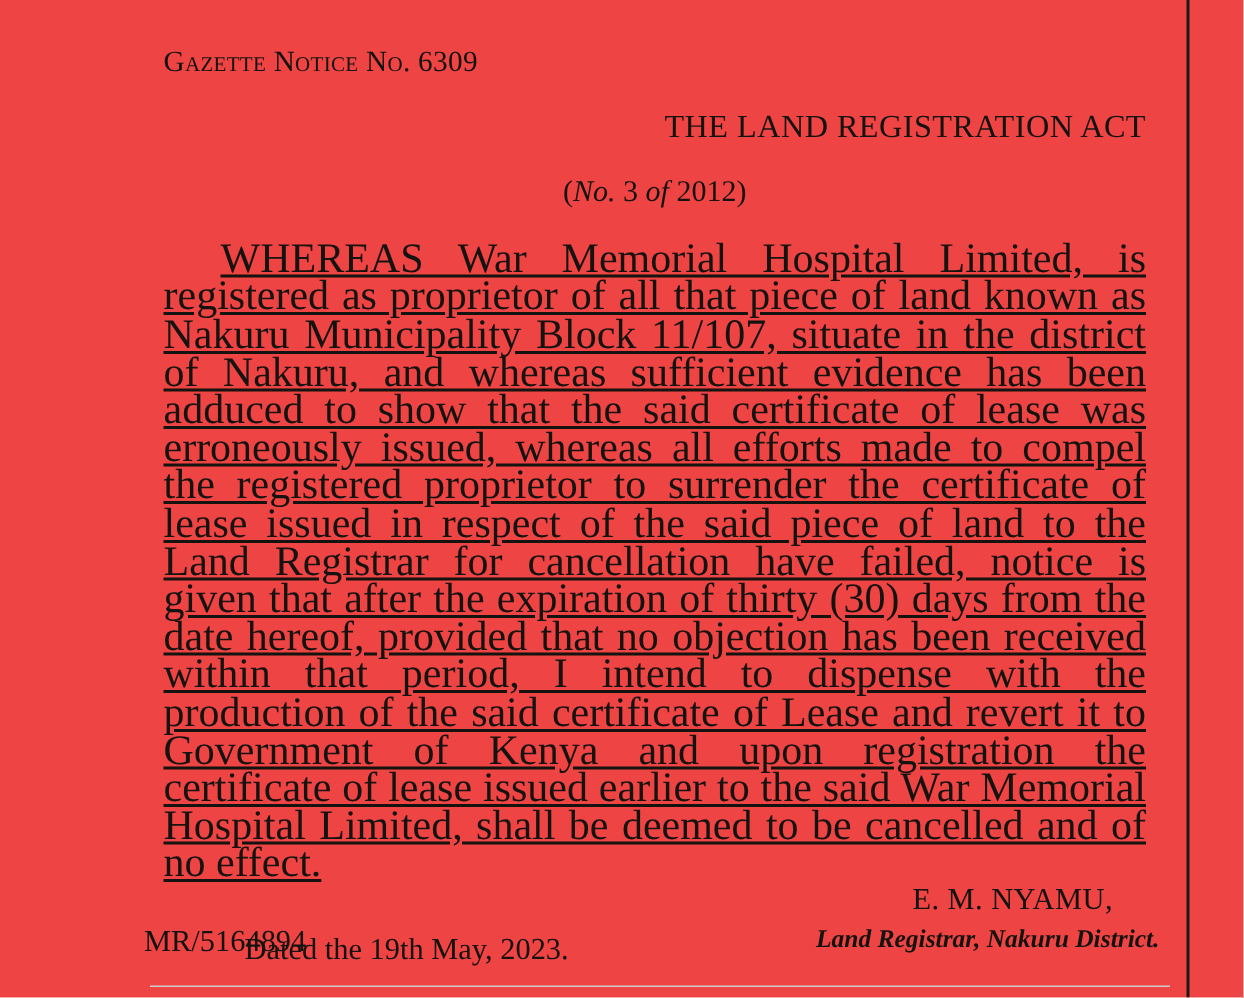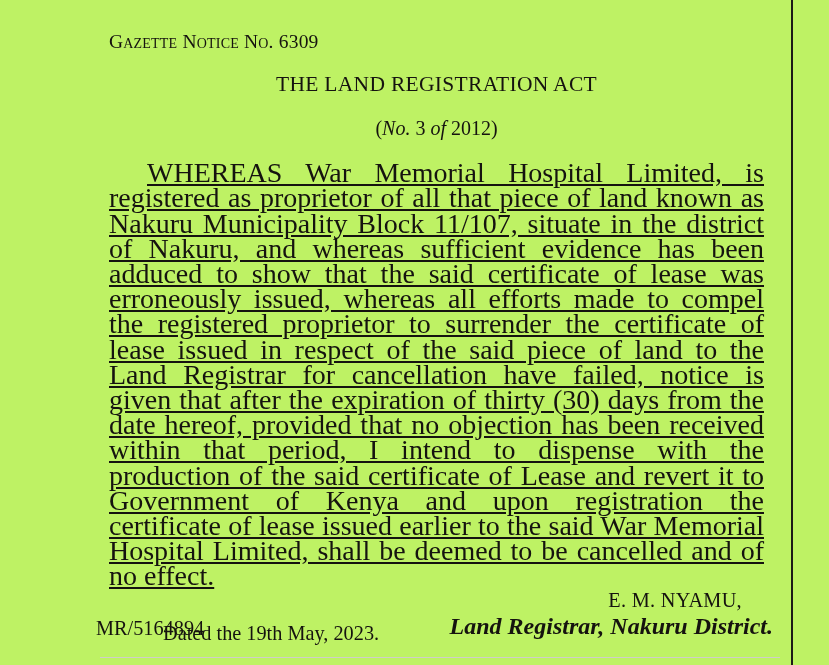--- a/index.html
+++ b/index.html
@@ -11,21 +11,21 @@
   body {
     font-family: "Liberation Serif", "DejaVu Serif", serif;
     color: #15130f;
     -webkit-font-smoothing: antialiased;
   }
 
   #page {
     position: relative;
     width: 829px;
     height: 665px;
-    background: #bef264;
+    background: #ef4444;
     overflow: hidden;
   }
 
   
   .column-rule {
     position: absolute;
     top: -4px;
     left: 791px;
     width: 2px;
     height: 672px;
@@ -59,21 +59,21 @@
     letter-spacing: 0.2px;
     text-align: left;
     white-space: nowrap;
   }
 
   .act-title {
     margin: 0;
     padding-top: 19px;
     font-size: 21.5px;
     line-height: 1.2;
-    text-align: center;
+    text-align: right;
     letter-spacing: 0.3px;
     font-weight: normal;
   }
 
   .act-reference {
     margin: 0;
     padding-top: 18px;
     font-size: 20px;
     line-height: 1.2;
     text-align: center;
@@ -125,21 +125,21 @@
     margin: 0;
     font-size: 20.3px;
     line-height: 25px;
     text-align: right;
     padding-right: 33px;
     letter-spacing: 0.3px;
   }
 
   .signature-title {
     margin: 0;
-    font-size: 24px;
+    font-size: 17px;
     line-height: 26px;
     text-align: right;
     font-style: italic;
     font-weight: bold;
     padding-right: 2px;
   }
 
   .reference-code {
     position: absolute;
     left: 96px;

